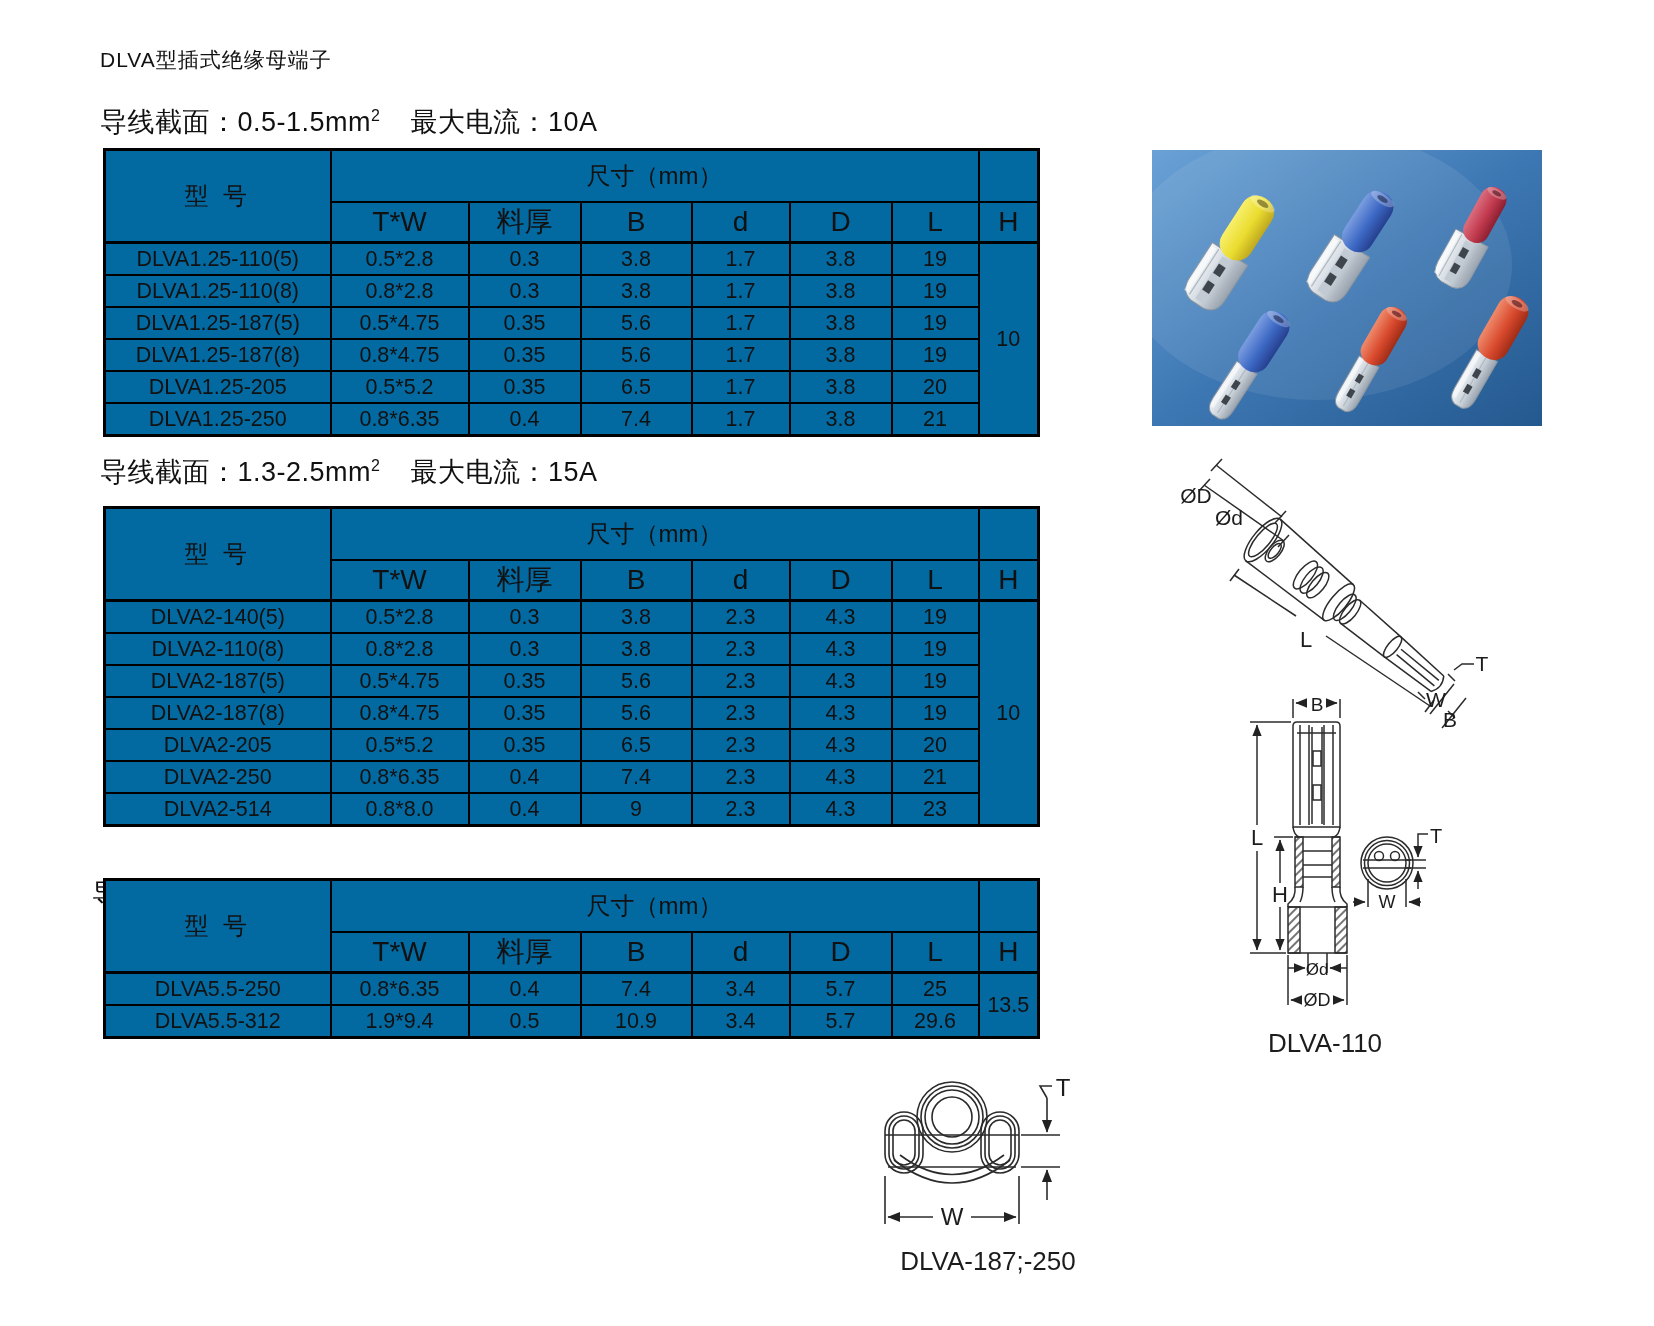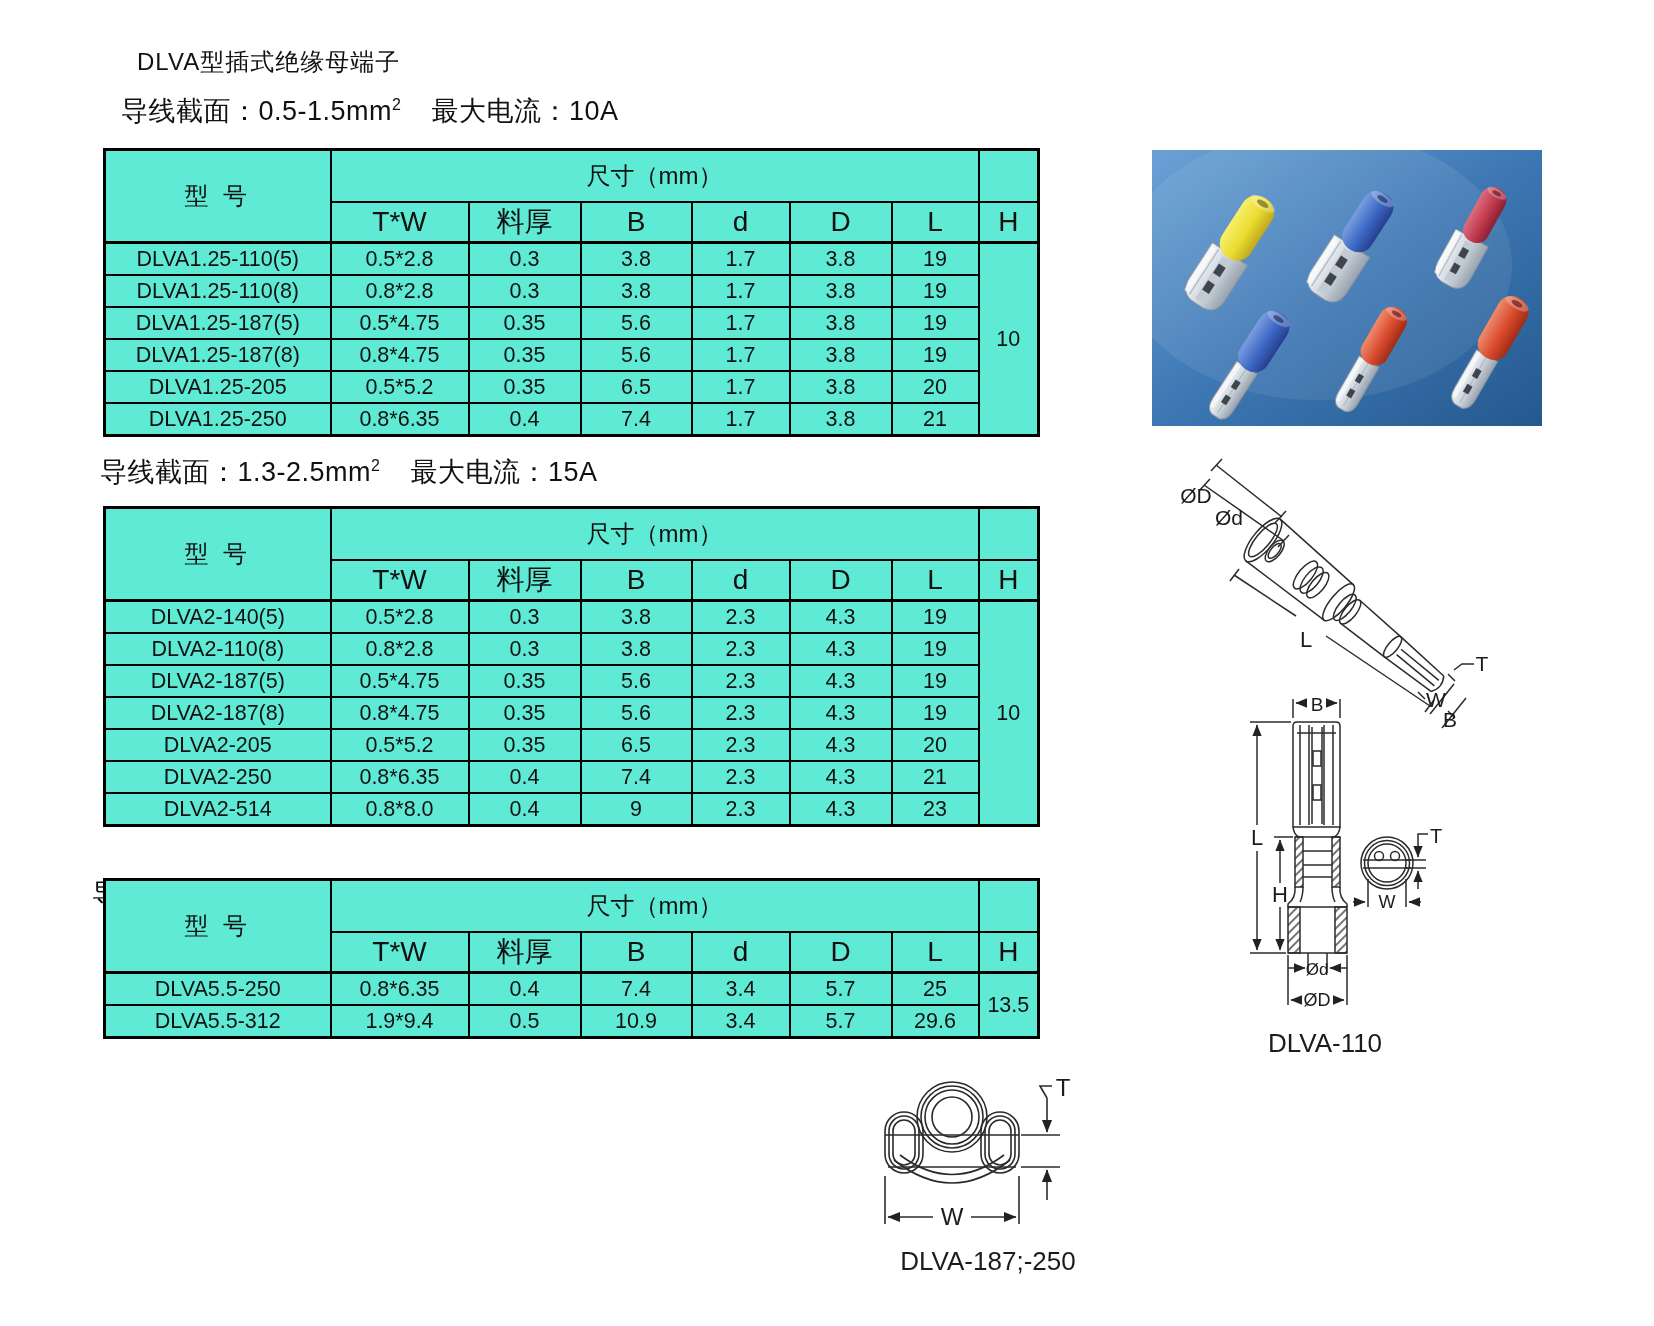--- a/index.html
+++ b/index.html
@@ -1,28 +1,28 @@
 <!DOCTYPE html>
 <html><head>
 <meta charset="utf-8">
 <style>
   html,body{margin:0;padding:0;}
   body{
     width:1654px;height:1326px;position:relative;background:#ffffff;
     font-family:"Liberation Sans","DejaVu Sans",sans-serif;color:#111;overflow:hidden;
   }
   .abs{position:absolute;}
-  .page-title{left:100px;top:46px;font-size:24px;font-weight:500;letter-spacing:1px;margin-left:37px;}
+  .page-title{left:100px;top:46px;font-size:21px;font-weight:500;letter-spacing:1px;}
   .spec{font-size:27px;letter-spacing:0.5px;}
   .spec sup{font-size:16px;}
   .spec .cur{margin-left:30px;}
-  .spec1{left:100px;top:93px;margin-left:21px;}
+  .spec1{left:100px;top:104px;}
   .spec2{left:100px;top:454px;}
   .spec3{left:92px;top:828px;margin-top:48px;}
-  table.spec-table{border-collapse:collapse;table-layout:fixed;width:934px;background:#5eead4;}
+  table.spec-table{border-collapse:collapse;table-layout:fixed;width:934px;background:#0369a1;}
   table.spec-table th,table.spec-table td{
     border:2px solid #000;text-align:center;vertical-align:middle;
     font-weight:400;padding:0;overflow:hidden;white-space:nowrap;
   }
   table.spec-table{border:3px solid #000;}
   tr.hrow1 th{height:50px;font-size:24px;}
   tr.hrow2 th{height:38px;font-size:28px;}
   th.model-h{font-size:24px;letter-spacing:4px;}
   table.spec-table tbody td{height:30px;font-size:21.5px;}
   table.spec-table tbody tr:first-child td{border-top:3px solid #000;border-radius:14px;}

